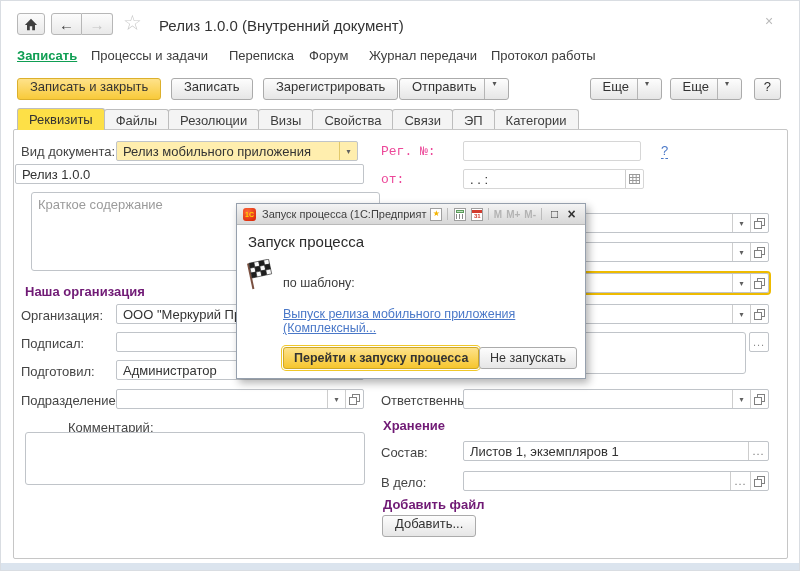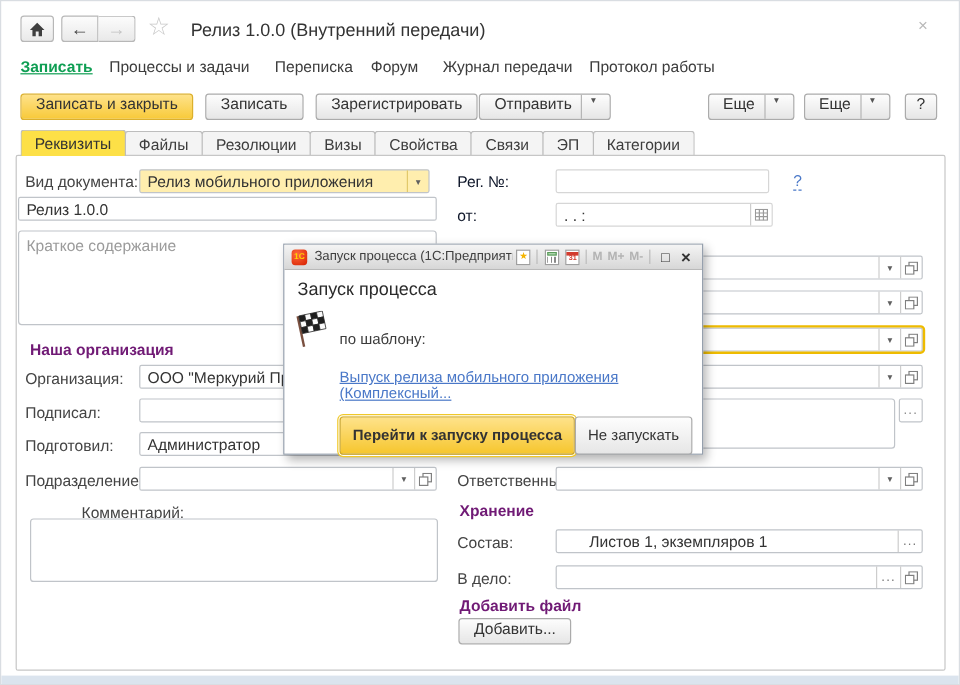--- a/index.html
+++ b/index.html
@@ -33,21 +33,21 @@
   .tabs{display:flex;align-items:flex-end;}
   .tab{height:21px;border:1px solid #bdbdbd;border-bottom:none;border-radius:3px 3px 0 0;
     background:#f4f4f4;padding:0 11px;display:flex;align-items:center;font-size:13px;color:#3d3d3d;
     margin-right:-1px;}
   .tab.active{background:#fde047;height:22px;position:relative;z-index:5;color:#333;}
   .panel{position:absolute;left:12px;top:128px;width:775px;height:430px;
     border:1px solid #c6c6c6;border-radius:2px;background:#fff;}
   .bottom-strip{position:absolute;left:0;right:0;bottom:0;height:7px;background:#dbe4ee;}
   
   .lbl{font-size:13px;color:#444;white-space:nowrap;}
-  .lbl.dis{color:#0f172a;}
+  .lbl.dis{color:#ec4899;font-family:Liberation Mono, monospace;}
   .sect{font-size:13px;font-weight:bold;color:#701a75;white-space:nowrap;}
   .grp{display:flex;height:20px;border:1px solid #c0c4c9;border-radius:2px;background:#fff;z-index:2;}
   .grp .val{flex:1;display:flex;align-items:center;padding:0 6px;font-size:13px;color:#333;overflow:hidden;white-space:nowrap;}
   .grp .seg{width:18px;border-left:1px solid #cdcdcd;display:flex;align-items:center;justify-content:center;
     font-size:8px;color:#606060;background:transparent;}
   .grp .seg.w20{width:20px;font-size:11px;color:#777;letter-spacing:1px;}
   .grp.req{background:#ffeeae;}
   .grp.req .seg{border-left-color:#e2c96a;}
   .grp.dis{border-color:#d6d6d6;}
   .grp.focus{outline:2px solid #eebb00;outline-offset:0;}
@@ -63,21 +63,21 @@
   .dlg-title{font-size:11px;color:#3f3f3f;margin-left:6px;flex:1;white-space:nowrap;overflow:hidden;}
   .dlg-ico{display:flex;align-items:center;justify-content:center;width:15px;height:15px;margin-left:2px;}
   .dlg-sep{width:1px;height:12px;background:#bcbcbc;margin:0 3px;}
   .mem{font-size:10px;color:#b3b3b3;margin:0 2px;font-weight:bold;}
   .sysico{font-size:12px;color:#333;line-height:1;}
   .logo1c{width:13px;height:13px;border-radius:3px;background:radial-gradient(circle at 35% 30%,#ff6a3d,#d61f00);
     color:#ffd400;font-size:7px;font-weight:bold;display:flex;align-items:center;justify-content:center;}
   .dlg-h1{font-size:15px;color:#2b2b2b;}
   .dlg-msg{font-size:12.5px;color:#3c3c3c;line-height:16px;white-space:nowrap;}
   .dlg-link{font-size:12.5px;}
-  .dlg-btn{height:32px;border:1px solid #ababab;border-radius:3px;background:linear-gradient(#fdfdfd,#e6e6e6);
+  .dlg-btn{height:22px;border:1px solid #ababab;border-radius:3px;background:linear-gradient(#fdfdfd,#e6e6e6);
     display:inline-flex;align-items:center;padding:0 10px;font-size:12.5px;color:#333;white-space:nowrap;}
   .dlg-btn.primary{background:linear-gradient(#fee28a,#f6c62e);border-color:#cfa827;font-weight:bold;
     box-shadow:0 0 0 1px #fff,0 0 0 2px #f0c829;}
   .mini-frame{border:1px solid #9f9f9f;background:#fff;display:flex;align-items:center;justify-content:center;}
 </style>
 </head>
 <body>
 
 <div class="screen">
 
@@ -88,21 +88,21 @@
   </div>
   <div class="abs navgrp" style="left:50px;top:12px;">
     <div class="half">
         <span>←</span>
       </div>
     <div class="half">
         <span>→</span>
       </div>
   </div>
   <div class="abs fav-star" style="left:122px;top:11px;"><span>☆</span></div>
-  <div class="abs win-title" style="left:158px;top:16px;">Релиз 1.0.0 (Внутренний передачи)</div>
+  <div class="abs win-title" style="left:158px;top:16px;">Релиз 1.0.0 (Внутренний документ)</div>
   <div class="abs win-close" style="left:764px;top:13px;"><span>×</span></div>
 
   <div class="abs menu-item active" style="left:16px;top:47px;">Записать</div>
   <div class="abs menu-item" style="left:90px;top:47px;">Процессы и задачи</div>
   <div class="abs menu-item" style="left:228px;top:47px;">Переписка</div>
   <div class="abs menu-item" style="left:308px;top:47px;">Форум</div>
   <div class="abs menu-item" style="left:368px;top:47px;">Журнал передачи</div>
   <div class="abs menu-item" style="left:490px;top:47px;">Протокол работы</div>
 
   <div class="abs btn btn-yellow" style="left:16px;top:77px;">
@@ -147,21 +147,21 @@
   <div class="abs lbl" style="left:20px;top:143px;">Вид документа:</div>
   <div class="abs grp req" style="left:115px;top:140px;width:242px;">
     <div class="val">Релиз мобильного приложения</div>
     <div class="seg">▾</div>
   </div>
 
   <div class="abs grp" style="left:14px;top:163px;width:349px;">
     <div class="val">Релиз 1.0.0</div>
   </div>
 
-  <div class="abs ta" style="left:14px;top:191px;width:349px;height:79px;">
+  <div class="abs ta" style="left:30px;top:191px;width:349px;height:79px;">
     <span class="ph">Краткое содержание</span>
   </div>
 
   <div class="abs sect" style="left:24px;top:283px;">Наша организация</div>
 
   <div class="abs lbl" style="left:20px;top:307px;">Организация:</div>
   <div class="abs grp" style="left:115px;top:303px;width:248px;">
     <div class="val">ООО "Меркурий Проект"</div>
     <div class="seg">▾</div>
   </div>
@@ -266,21 +266,21 @@
       <svg width="11" height="11" viewBox="0 0 11 11">
           <rect x="3.5" y="0.5" width="7" height="7" fill="#fff" stroke="#808080"></rect>
           <rect x="0.5" y="3.5" width="7" height="7" fill="#fff" stroke="#808080"></rect>
         </svg>
     </div>
   </div>
 
   <div class="abs sect" style="left:382px;top:417px;">Хранение</div>
 
   <div class="abs lbl" style="left:380px;top:444px;">Состав:</div>
-  <div class="abs grp" style="left:462px;top:440px;width:306px;padding-left:21px;">
+  <div class="abs grp" style="left:462px;top:440px;width:306px;">
     <div class="val">Листов 1, экземпляров 1</div>
     <div class="seg w20">...</div>
   </div>
 
   <div class="abs lbl" style="left:380px;top:474px;">В дело:</div>
   <div class="abs grp" style="left:462px;top:470px;width:306px;">
     <div class="val"></div>
     <div class="seg w20">...</div>
     <div class="seg">
       <svg width="11" height="11" viewBox="0 0 11 11">

